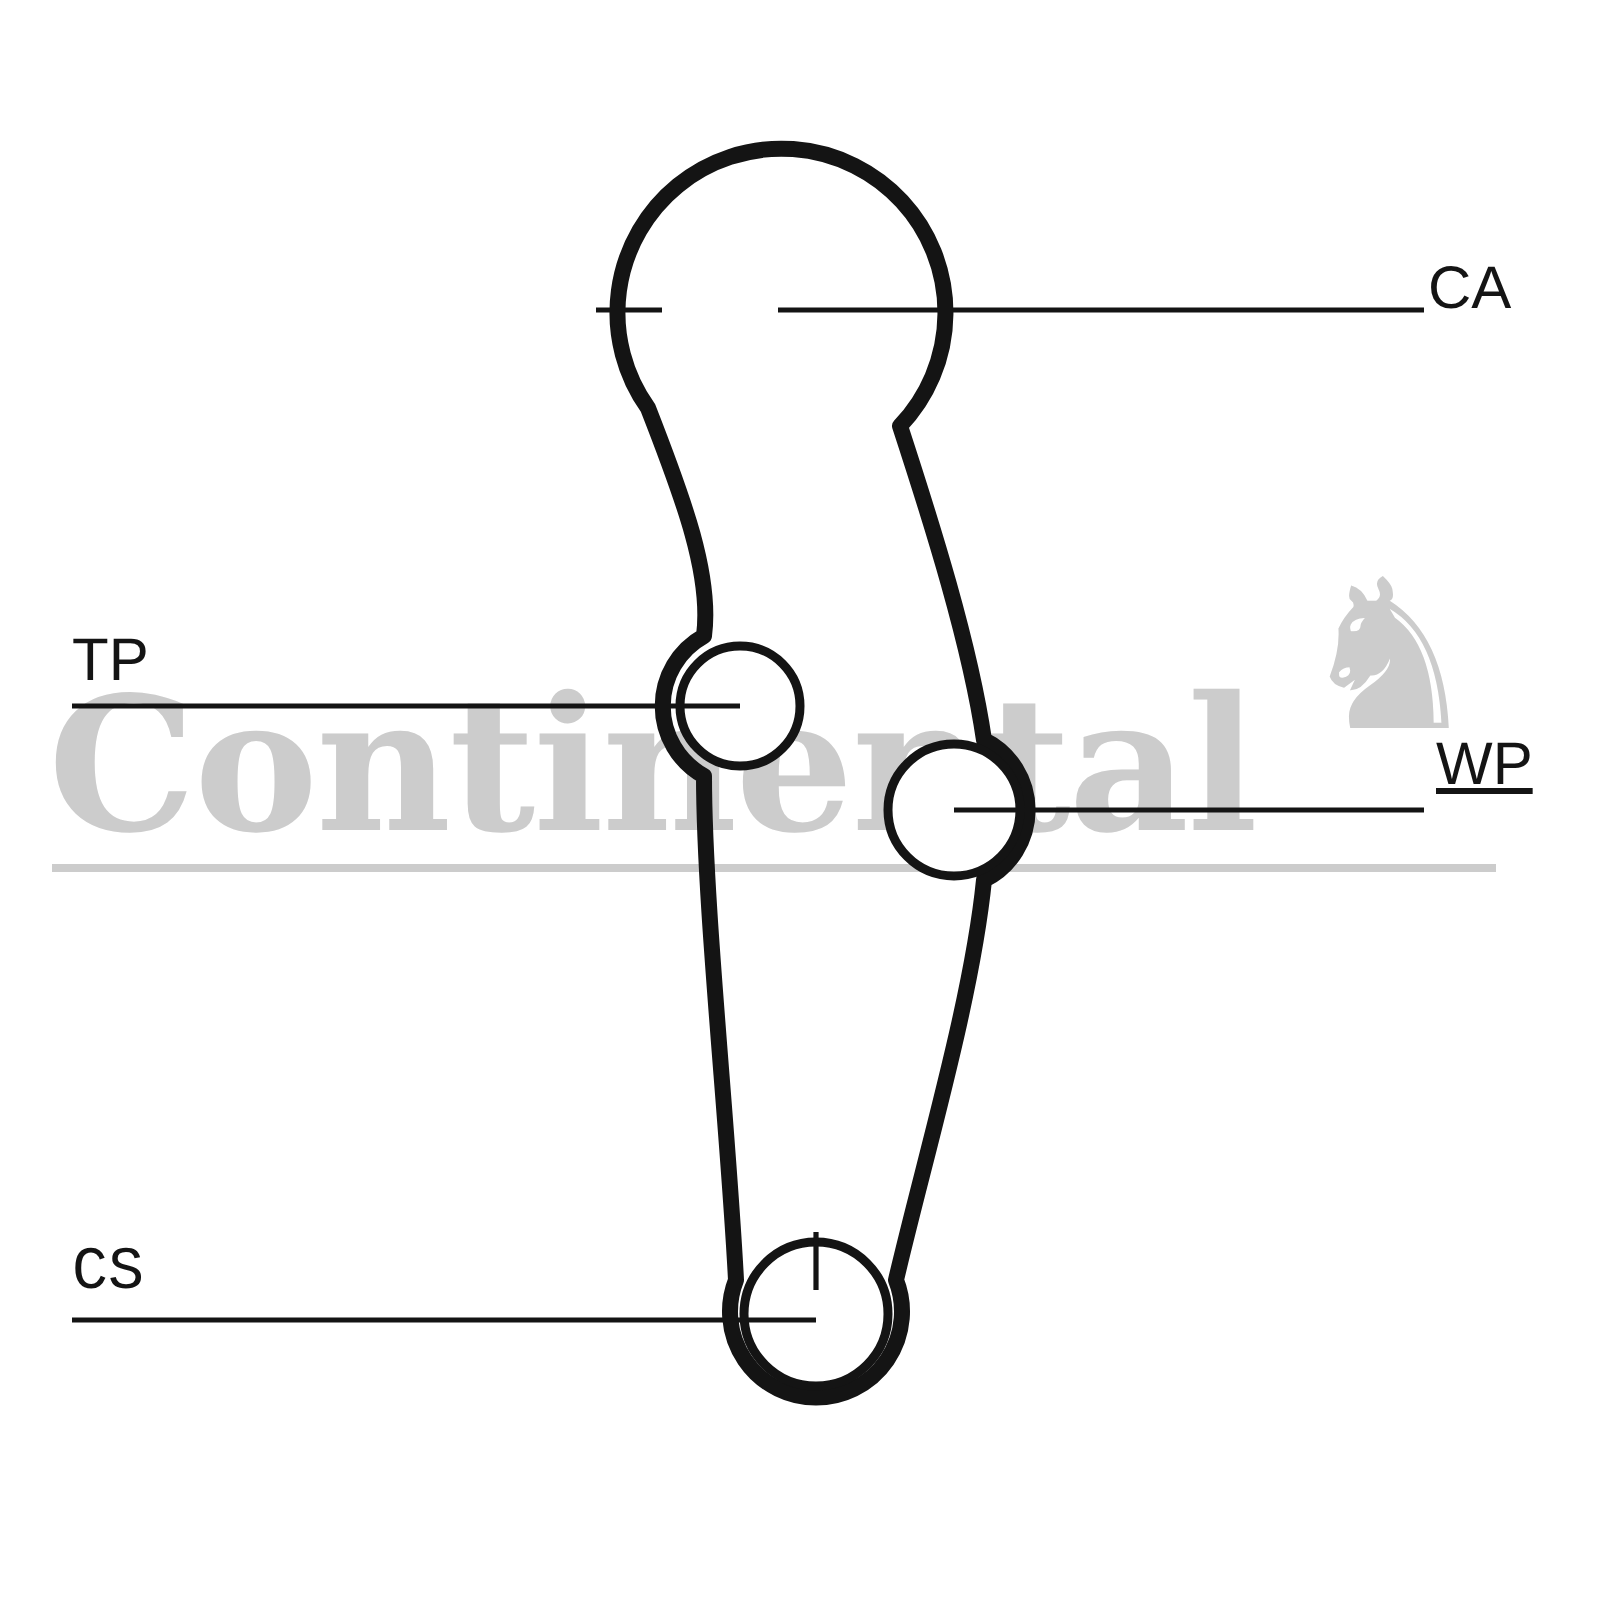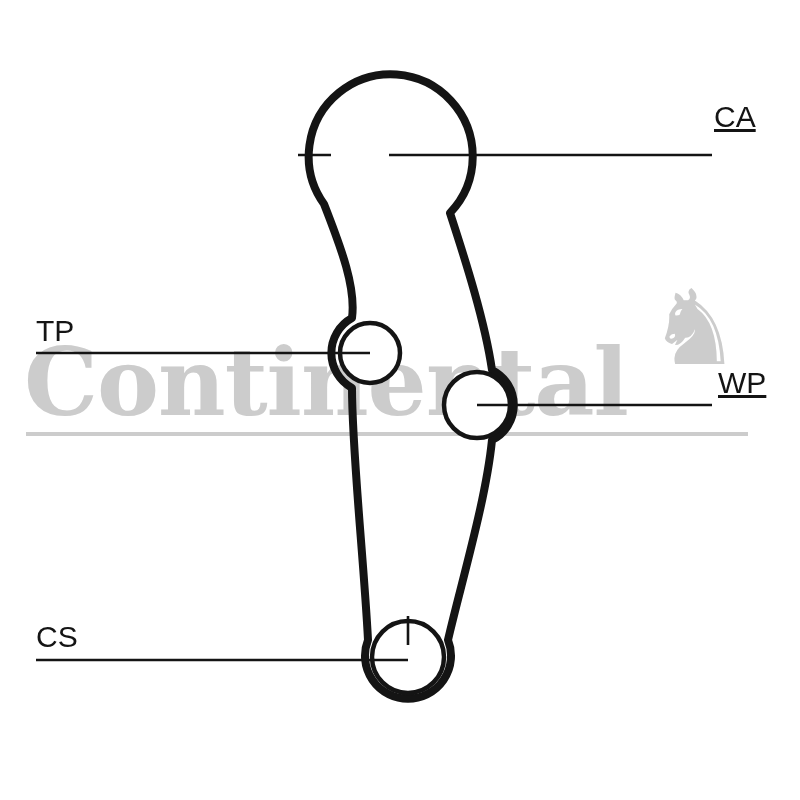--- a/index.html
+++ b/index.html
@@ -49,24 +49,24 @@
   .leader{stroke:var(--line);stroke-width:2.6;}
   .tick{stroke:var(--line);stroke-width:2.6;}
   
   .label{
     position:absolute;z-index:3;
     font-family:"Liberation Sans",sans-serif;
     font-size:30px;
     color:var(--line);
     line-height:1;
   }
-  .label-ca{left:714px;top:102px;text-decoration:underline;}
+  .label-ca{left:714px;top:130px;}
   .label-tp{left:36px;top:316px;}
   .label-wp{left:718px;top:368px;text-decoration:underline;}
-  .label-cs{left:36px;top:622px;}
+  .label-cs{left:36px;top:622px;font-family:Liberation Mono, monospace;}
 </style>
 </head>
 <body>
 
 <div class="canvas">
 
   <div class="watermark">
     <div class="wm-text">Continental</div>
     <div class="wm-horse">♞</div>
     <div class="wm-rule"></div>

